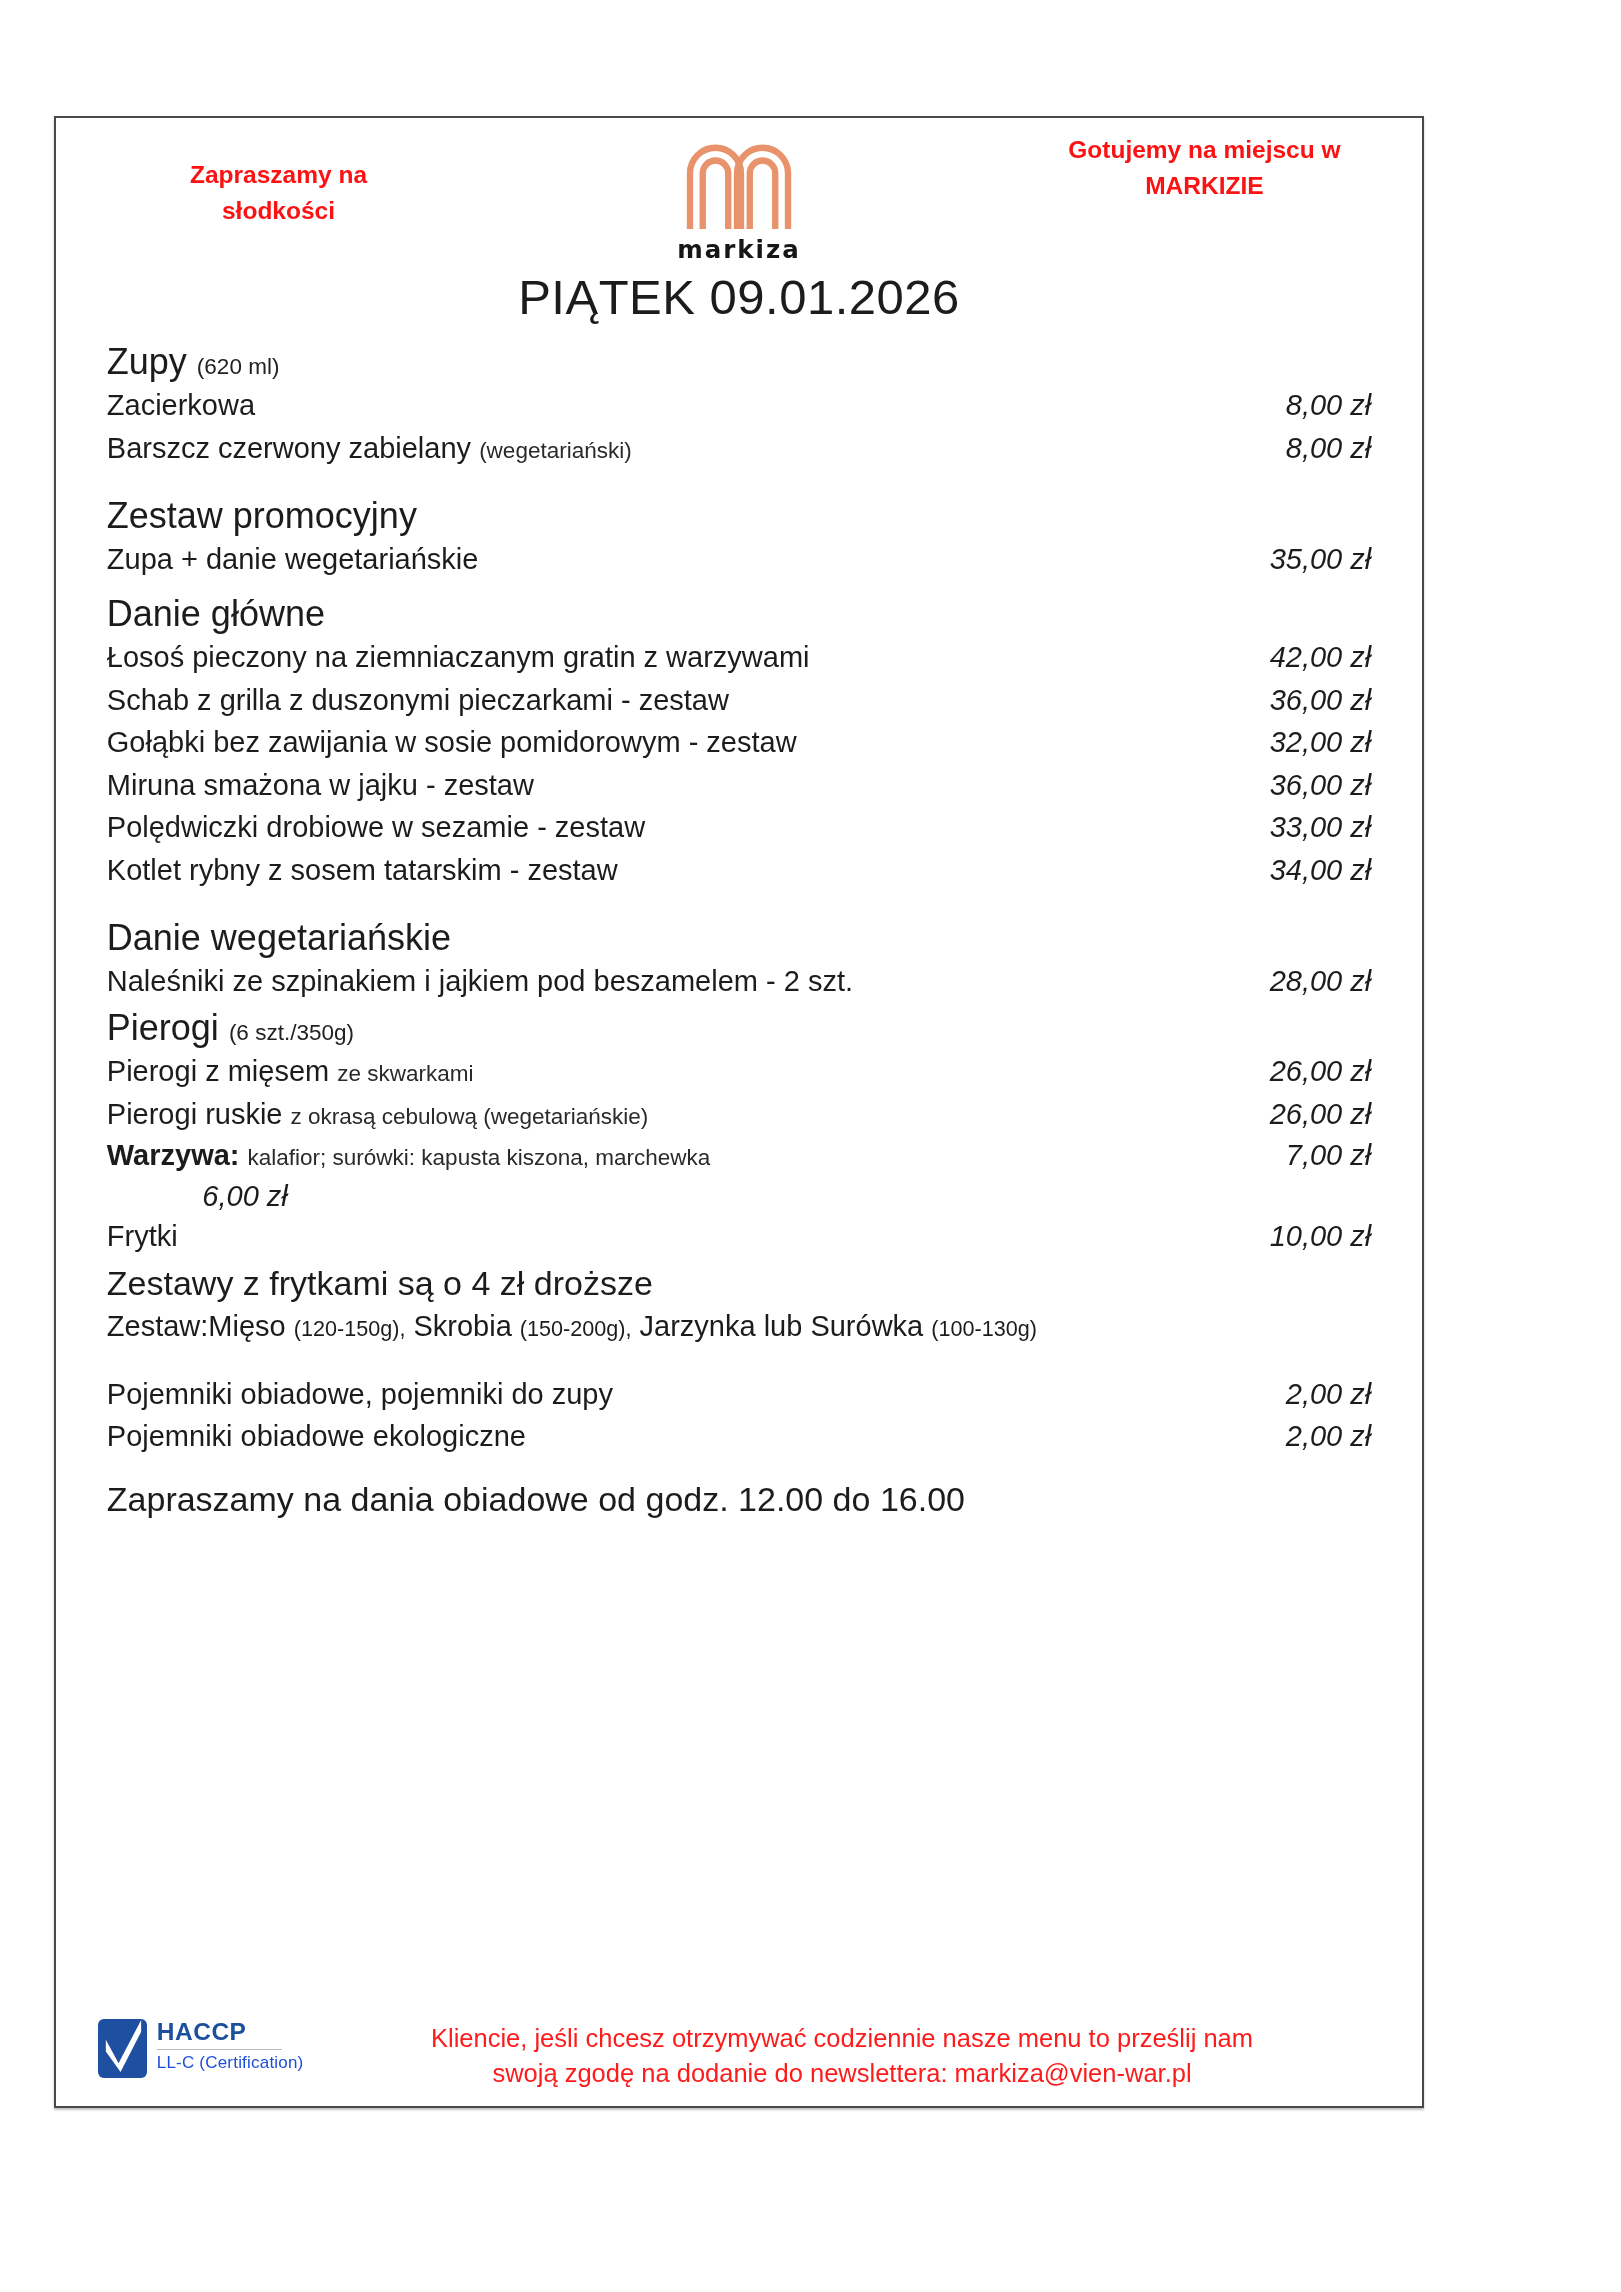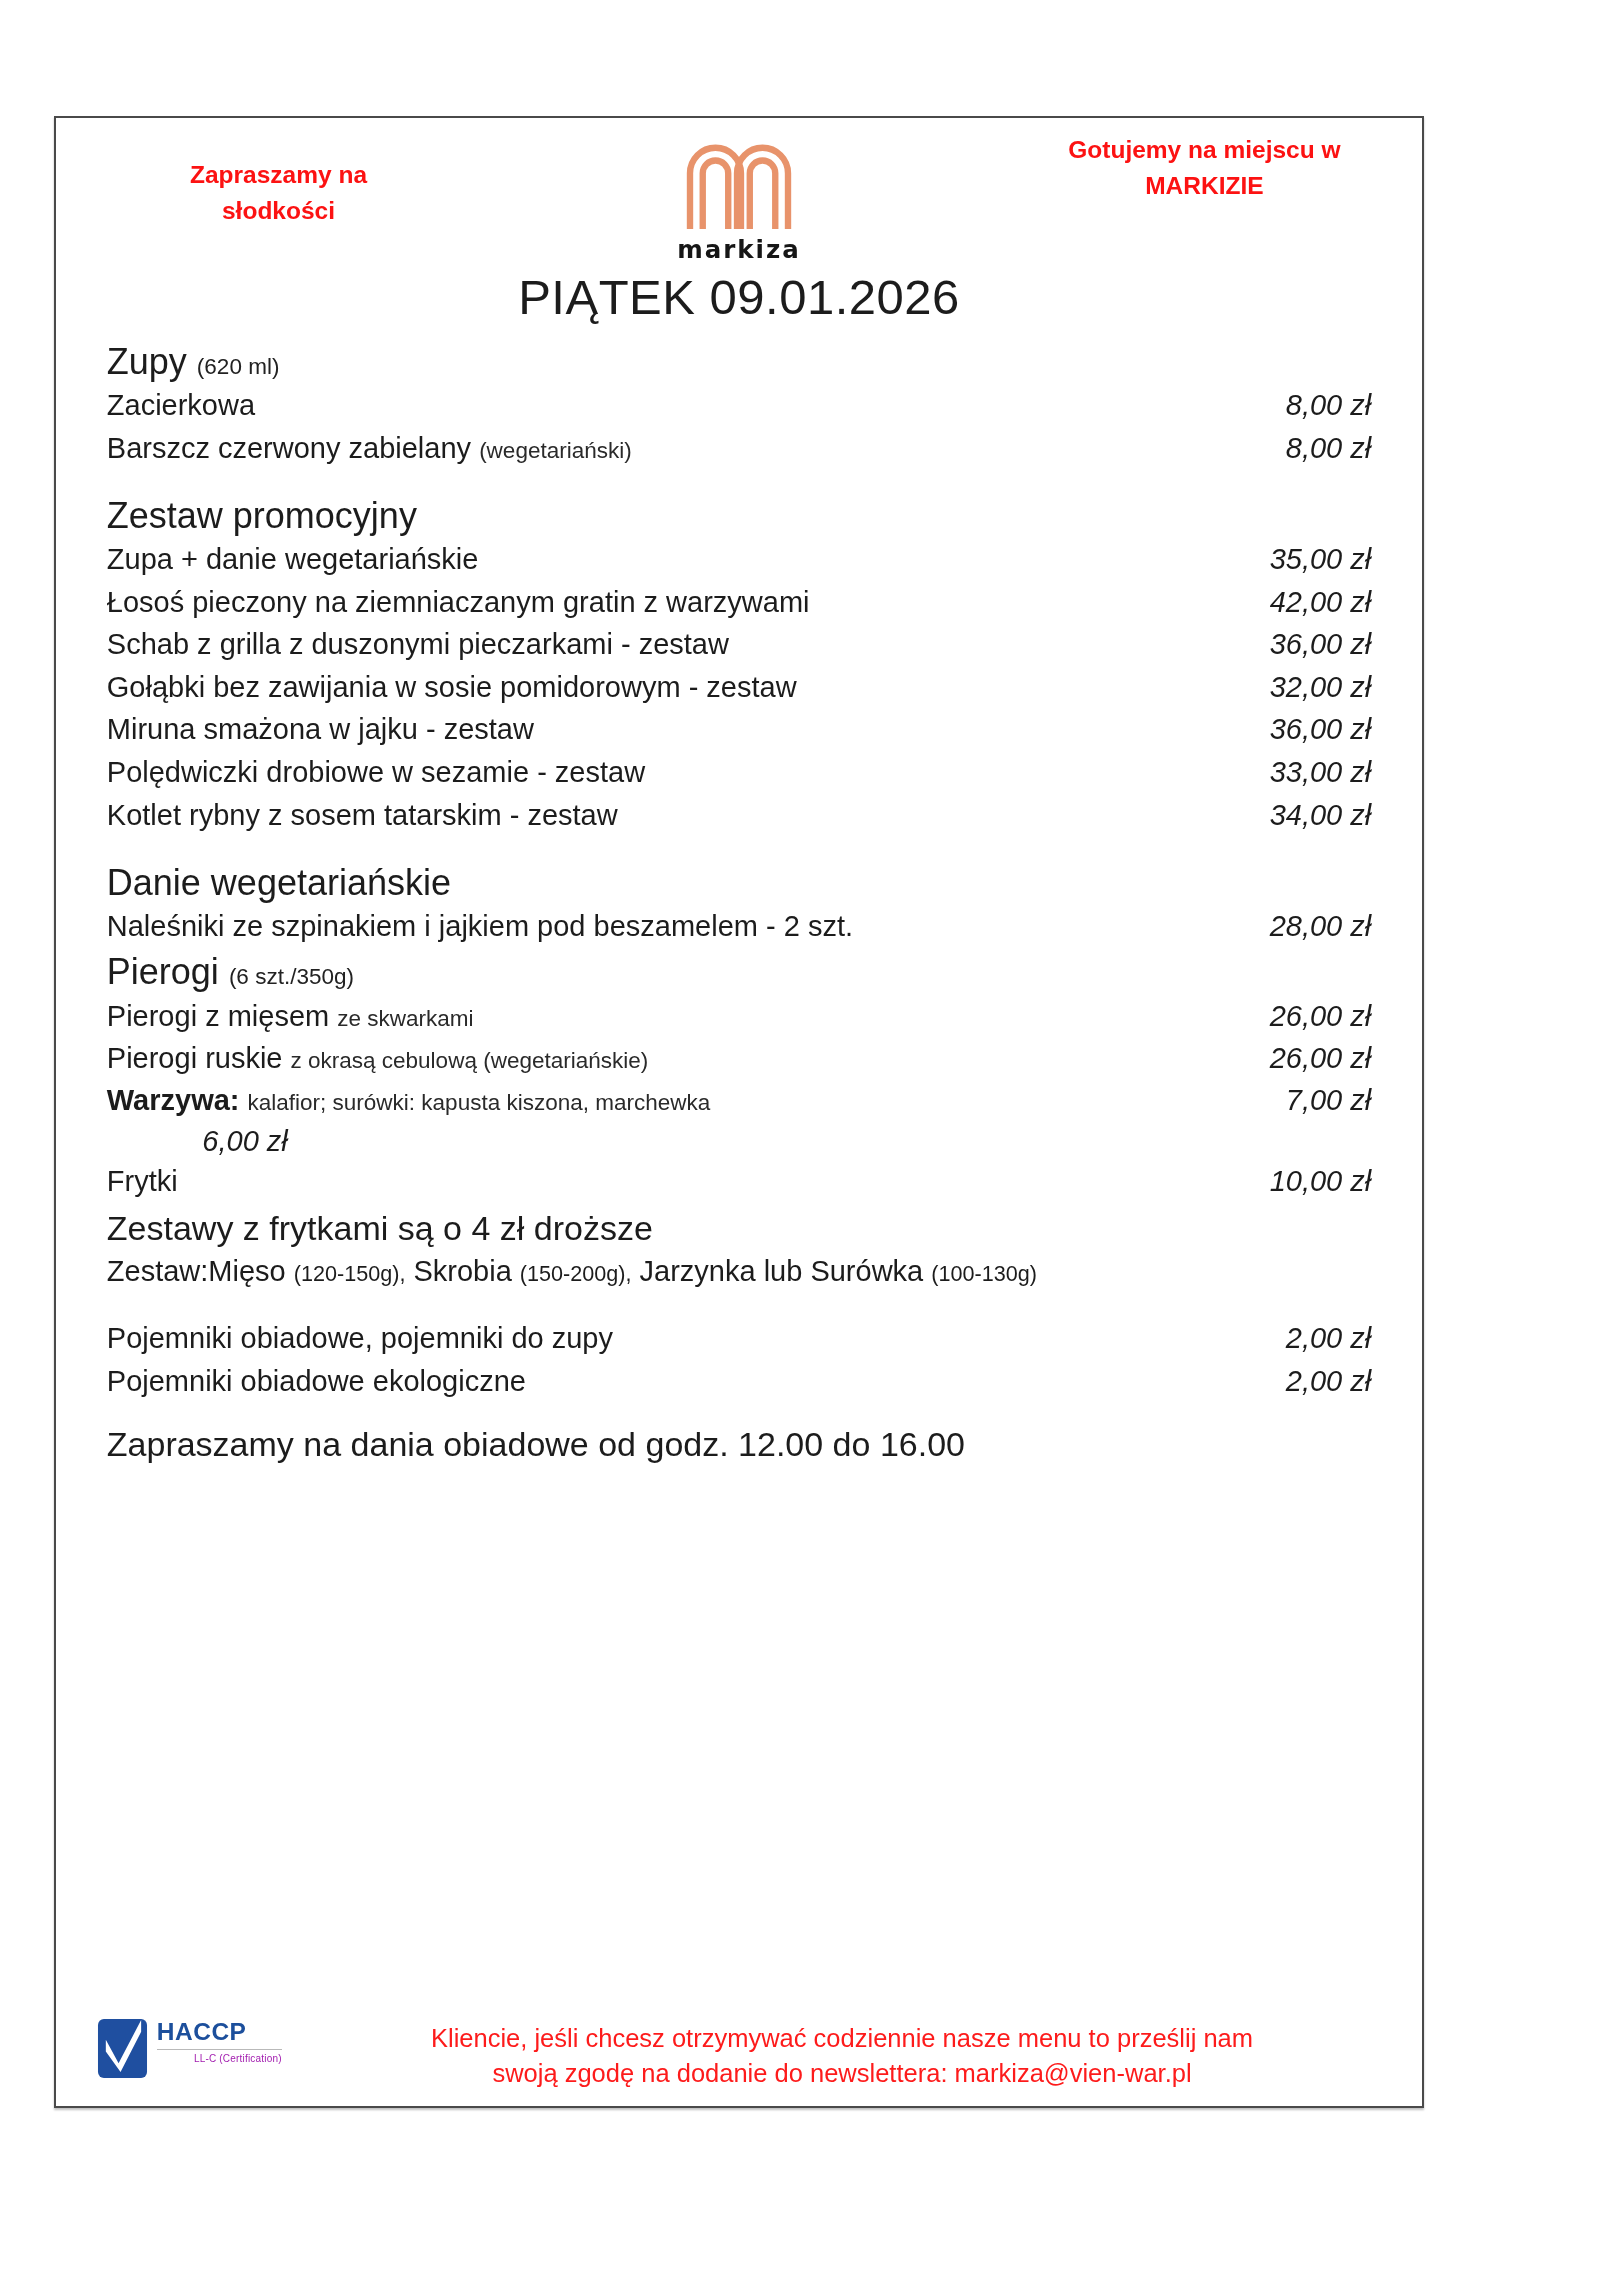--- a/index.html
+++ b/index.html
@@ -182,22 +182,22 @@
     letter-spacing: 0.5px;
     line-height: 1;
   }
   .haccp-rule {
     height: 1px;
     background: #b9b9b9;
     margin: 4.9px 0 3.9px 0;
     width: 125px;
   }
   .haccp-sub {
-    font-size: 10px;
-    color: #a21caf;
+    font-size: 17px;
+    color: #1d4ed8;
     letter-spacing: 0.2px;
     line-height: 1;
     text-align: right;
   }
   .newsletter {
     flex: 1 1 auto;
     color: #fd1b1b;
     font-size: 25.5px;
     text-align: center;
     line-height: 1.35;
@@ -252,20 +252,23 @@
       <div class="spacer-sm"></div>
 
       <div class="section-head">
         <span>Zestaw promocyjny</span>
       </div>
       <div class="row">
         <div class="name"><span>Zupa + danie wegetariańskie</span></div>
         <div class="price">35,00 zł</div>
       </div>
 
+      <div class="section-head">
+        <span>Danie główne</span>
+      </div>
       <div class="row">
         <div class="name"><span>Łosoś pieczony na ziemniaczanym gratin z warzywami</span></div>
         <div class="price">42,00 zł</div>
       </div>
       <div class="row">
         <div class="name"><span>Schab z grilla z duszonymi pieczarkami - zestaw</span></div>
         <div class="price">36,00 zł</div>
       </div>
       <div class="row">
         <div class="name"><span>Gołąbki bez zawijania w sosie pomidorowym - zestaw</span></div>

